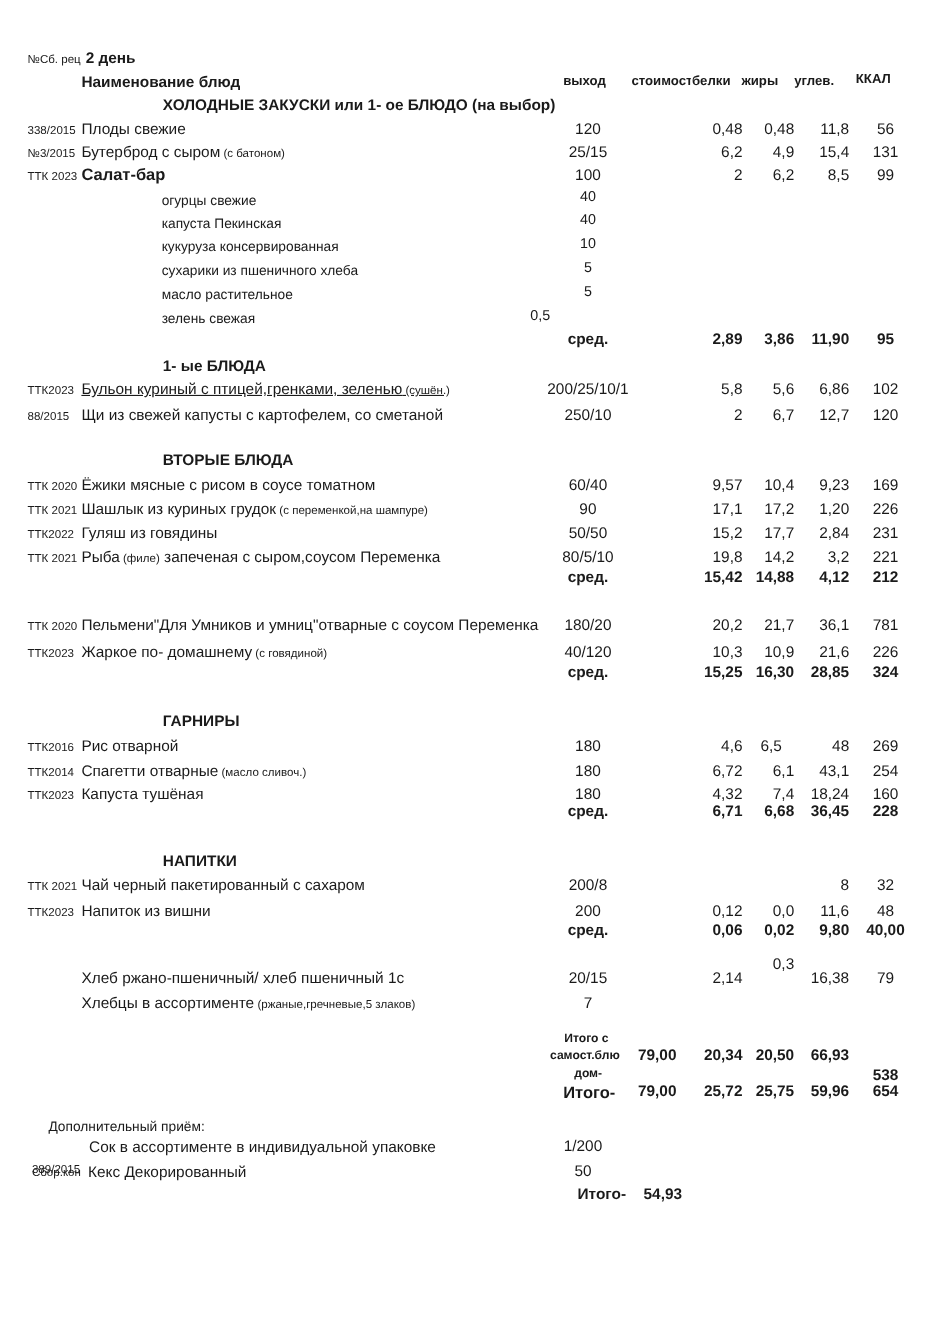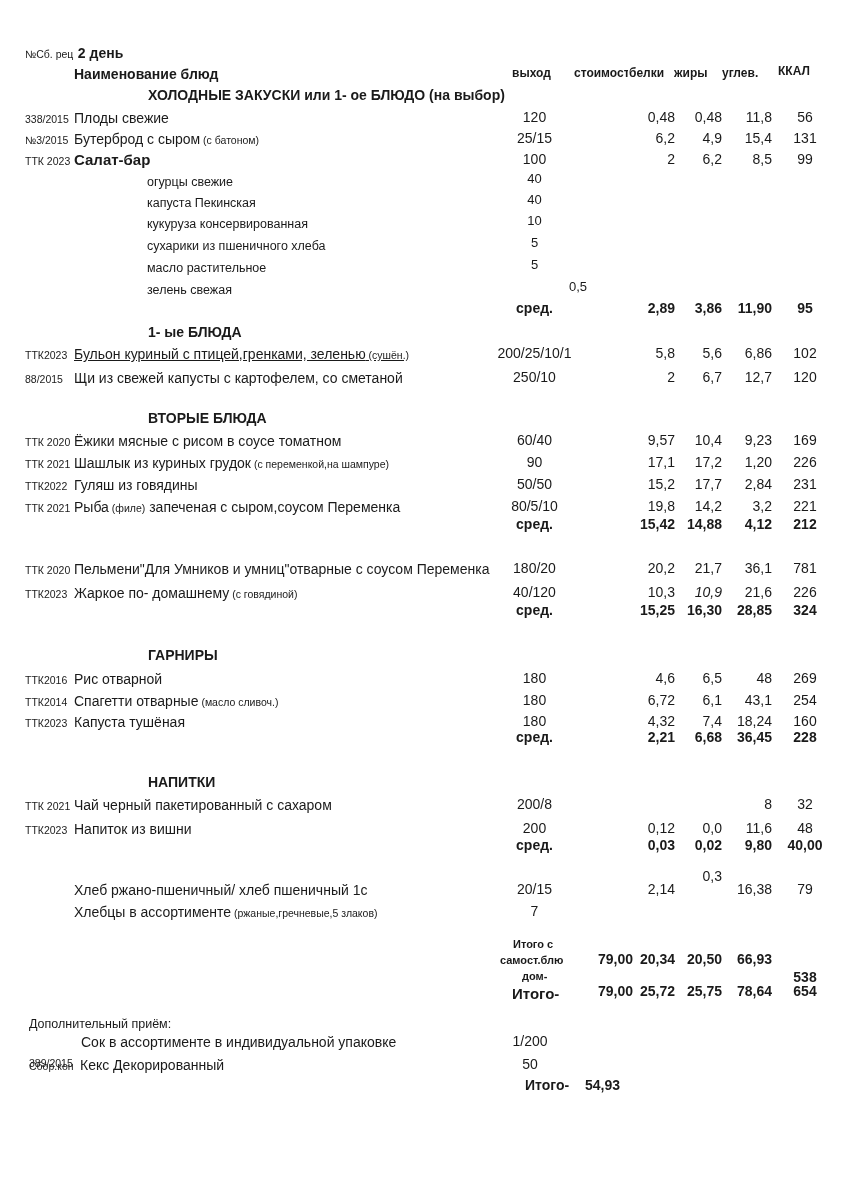--- a/index.html
+++ b/index.html
@@ -8,21 +8,21 @@
   .abs { position:absolute; white-space:nowrap; }
   .code { font-size:10.5px; }
   .name { font-size:14px; }
   .note { font-size:10.5px; }
   .ing { font-size:12.5px; }
   .num { font-size:14px; text-align:center; }
   .b { font-weight:bold; }
   .hdr { font-size:12px; font-weight:bold; }
   .sec { font-size:14px; font-weight:bold; }
   .c-out { left:482px; width:105px; }
-  .c-cost { left:598px; width:55px; text-align:left; }
+  .c-cost { left:570px; width:55px; text-align:center; }
   .c-bel { left:625px; width:50px; text-align:right; }
   .c-zhi { left:680px; width:42px; text-align:right; }
   .c-ugl { left:728px; width:44px; text-align:right; }
   .c-kk  { left:780px; width:50px; text-align:center; }
 </style>
 </head>
 <body>
 
 <div class="abs" style="left:25px;top:44px;">
   <span class="code">№Сб. рец</span>
@@ -61,21 +61,21 @@
     <div class="abs ing c-out" style="top:171px;text-align:center;font-size:13px;">40</div>
     <div class="abs ing" style="left:147px;top:196px;">капуста Пекинская</div>
     <div class="abs ing c-out" style="top:192px;text-align:center;font-size:13px;">40</div>
     <div class="abs ing" style="left:147px;top:217px;">кукуруза консервированная</div>
     <div class="abs ing c-out" style="top:213px;text-align:center;font-size:13px;">10</div>
     <div class="abs ing" style="left:147px;top:239px;">сухарики из пшеничного хлеба</div>
     <div class="abs ing c-out" style="top:235px;text-align:center;font-size:13px;">5</div>
     <div class="abs ing" style="left:147px;top:261px;">масло растительное</div>
     <div class="abs ing c-out" style="top:257px;text-align:center;font-size:13px;">5</div>
     <div class="abs ing" style="left:147px;top:283px;">зелень свежая</div>
-    <div class="abs ing c-out" style="top:279px;text-align:right;font-size:13px;">0,5</div>
+    <div class="abs ing c-out" style="top:279px;text-align:left;font-size:13px;">0,5</div>
     <div class="abs num c-out b" style="top:300px;">сред.</div>
     <div class="abs num c-bel b" style="top:300px;">2,89</div>
     <div class="abs num c-zhi b" style="top:300px;">3,86</div>
     <div class="abs num c-ugl b" style="top:300px;">11,90</div>
     <div class="abs num c-kk b" style="top:300px;">95</div>
     <div class="abs sec" style="left:148px;top:324px;">1- ые БЛЮДА</div>
     <div class="abs" style="left: 25px; top: 345px; text-decoration: underline;"><span class="code" style="display: inline-block; min-width: 49px;">ТТК2023</span><span class="name">Бульон куриный с птицей,гренками, зеленью</span><span class="note"> (сушён.)</span></div>
     <div class="abs num c-out" style="top:345px;">200/25/10/1</div>
     <div class="abs num c-bel" style="top:345px;">5,8</div>
     <div class="abs num c-zhi" style="top:345px;">5,6</div>
@@ -119,65 +119,65 @@
     <div class="abs num c-kk b" style="top:516px;">212</div>
     <div class="abs" style="left: 25px; top: 560px;"><span class="code" style="display: inline-block; min-width: 49px;">ТТК 2020</span><span class="name">Пельмени"Для Умников и умниц"отварные с соусом Переменка</span></div>
     <div class="abs num c-out" style="top:560px;">180/20</div>
     <div class="abs num c-bel" style="top:560px;">20,2</div>
     <div class="abs num c-zhi" style="top:560px;">21,7</div>
     <div class="abs num c-ugl" style="top:560px;">36,1</div>
     <div class="abs num c-kk" style="top:560px;">781</div>
     <div class="abs" style="left: 25px; top: 584px;"><span class="code" style="display: inline-block; min-width: 49px;">ТТК2023</span><span class="name">Жаркое по- домашнему</span><span class="note"> (с говядиной)</span></div>
     <div class="abs num c-out" style="top:584px;">40/120</div>
     <div class="abs num c-bel" style="top:584px;">10,3</div>
-    <div class="abs num c-zhi" style="top:584px;font-style:italic;">10,9</div>
+    <div class="abs num c-zhi" style="top:584px;">10,9</div>
     <div class="abs num c-ugl" style="top:584px;">21,6</div>
     <div class="abs num c-kk" style="top:584px;">226</div>
     <div class="abs num c-out b" style="top:602px;">сред.</div>
     <div class="abs num c-bel b" style="top:602px;">15,25</div>
     <div class="abs num c-zhi b" style="top:602px;">16,30</div>
     <div class="abs num c-ugl b" style="top:602px;">28,85</div>
     <div class="abs num c-kk b" style="top:602px;">324</div>
     <div class="abs sec" style="left:148px;top:647px;">ГАРНИРЫ</div>
     <div class="abs" style="left: 25px; top: 670px;"><span class="code" style="display: inline-block; min-width: 49px;">ТТК2016</span><span class="name">Рис отварной</span></div>
     <div class="abs num c-out" style="top:670px;">180</div>
     <div class="abs num c-bel" style="top:670px;">4,6</div>
-    <div class="abs num c-zhi" style="top:670px;">6,5</div>
+    <div class="abs num c-zhi" style="top:670px;text-align:center;">6,5</div>
     <div class="abs num c-ugl" style="top:670px;">48</div>
     <div class="abs num c-kk" style="top:670px;">269</div>
     <div class="abs" style="left: 25px; top: 692px;"><span class="code" style="display: inline-block; min-width: 49px;">ТТК2014</span><span class="name">Спагетти отварные</span><span class="note"> (масло сливоч.)</span></div>
     <div class="abs num c-out" style="top:692px;">180</div>
     <div class="abs num c-bel" style="top:692px;">6,72</div>
     <div class="abs num c-zhi" style="top:692px;">6,1</div>
     <div class="abs num c-ugl" style="top:692px;">43,1</div>
     <div class="abs num c-kk" style="top:692px;">254</div>
     <div class="abs" style="left: 25px; top: 713px;"><span class="code" style="display: inline-block; min-width: 49px;">ТТК2023</span><span class="name">Капуста тушёная</span></div>
     <div class="abs num c-out" style="top:713px;">180</div>
     <div class="abs num c-bel" style="top:713px;">4,32</div>
     <div class="abs num c-zhi" style="top:713px;">7,4</div>
     <div class="abs num c-ugl" style="top:713px;">18,24</div>
     <div class="abs num c-kk" style="top:713px;">160</div>
     <div class="abs num c-out b" style="top:729px;">сред.</div>
-    <div class="abs num c-bel b" style="top:729px;">2,21</div>
+    <div class="abs num c-bel b" style="top:729px;">6,71</div>
     <div class="abs num c-zhi b" style="top:729px;">6,68</div>
     <div class="abs num c-ugl b" style="top:729px;">36,45</div>
     <div class="abs num c-kk b" style="top:729px;">228</div>
     <div class="abs sec" style="left:148px;top:774px;">НАПИТКИ</div>
     <div class="abs" style="left: 25px; top: 796px;"><span class="code" style="display: inline-block; min-width: 49px;">ТТК 2021</span><span class="name">Чай черный пакетированный с сахаром</span></div>
     <div class="abs num c-out" style="top:796px;">200/8</div>
     <div class="abs num c-ugl" style="top:796px;">8</div>
     <div class="abs num c-kk" style="top:796px;">32</div>
     <div class="abs" style="left: 25px; top: 820px;"><span class="code" style="display: inline-block; min-width: 49px;">ТТК2023</span><span class="name">Напиток из вишни</span></div>
     <div class="abs num c-out" style="top:820px;">200</div>
     <div class="abs num c-bel" style="top:820px;">0,12</div>
     <div class="abs num c-zhi" style="top:820px;">0,0</div>
     <div class="abs num c-ugl" style="top:820px;">11,6</div>
     <div class="abs num c-kk" style="top:820px;">48</div>
     <div class="abs num c-out b" style="top:837px;">сред.</div>
-    <div class="abs num c-bel b" style="top:837px;">0,03</div>
+    <div class="abs num c-bel b" style="top:837px;">0,06</div>
     <div class="abs num c-zhi b" style="top:837px;">0,02</div>
     <div class="abs num c-ugl b" style="top:837px;">9,80</div>
     <div class="abs num c-kk b" style="top:837px;">40,00</div>
     <div class="abs" style="left: 25px; top: 881px;"><span class="code" style="display: inline-block; min-width: 49px;"></span><span class="name">Хлеб ржано-пшеничный/ хлеб пшеничный 1с</span></div>
     <div class="abs num c-out" style="top:881px;">20/15</div>
     <div class="abs num c-bel" style="top:881px;">2,14</div>
     <div class="abs num c-zhi" style="top:868px;">0,3</div>
     <div class="abs num c-ugl" style="top:881px;">16,38</div>
     <div class="abs num c-kk" style="top:881px;">79</div>
     <div class="abs" style="left: 25px; top: 903px;"><span class="code" style="display: inline-block; min-width: 49px;"></span><span class="name">Хлебцы в ассортименте</span><span class="note"> (ржаные,гречневые,5 злаков)</span></div>
@@ -187,23 +187,23 @@
     <div class="abs b" style="left:522px;top:970px;font-size:11px;">дом-</div>
     <div class="abs num c-cost b" style="top:951px;">79,00</div>
     <div class="abs num c-bel b" style="top:951px;">20,34</div>
     <div class="abs num c-zhi b" style="top:951px;">20,50</div>
     <div class="abs num c-ugl b" style="top:951px;">66,93</div>
     <div class="abs num c-kk b" style="top:951px;margin-top:18px;">538</div>
     <div class="abs b" style="left:512px;top:985px;font-size:15px;">Итого-</div>
     <div class="abs num c-cost b" style="top:983px;">79,00</div>
     <div class="abs num c-bel b" style="top:983px;">25,72</div>
     <div class="abs num c-zhi b" style="top:983px;">25,75</div>
-    <div class="abs num c-ugl b" style="top:983px;">78,64</div>
+    <div class="abs num c-ugl b" style="top:983px;">59,96</div>
     <div class="abs num c-kk b" style="top:983px;">654</div>
-    <div class="abs" style="left:29px;top:1017px;font-size:12.5px;">Дополнительный приём:</div>
+    <div class="abs" style="left:44px;top:1017px;font-size:12.5px;">Дополнительный приём:</div>
     <div class="abs code" style="left:29px;top:1037px;margin-top:20px;">389/2015</div>
     <div class="abs name" style="left:81px;top:1034px;">Сок в ассортименте в индивидуальной упаковке</div>
     <div class="abs num" style="left:490px;width:80px;top:1033px;">1/200</div>
     <div class="abs code" style="left:29px;top:1060px;">Сбор.кон</div>
     <div class="abs name" style="left:80px;top:1057px;">Кекс Декорированный</div>
     <div class="abs num" style="left:490px;width:80px;top:1056px;">50</div>
     <div class="abs b" style="left:525px;top:1077px;font-size:14px;">Итого-</div>
     <div class="abs b" style="left:585px;top:1077px;font-size:14px;">54,93</div>
   </div>
 

